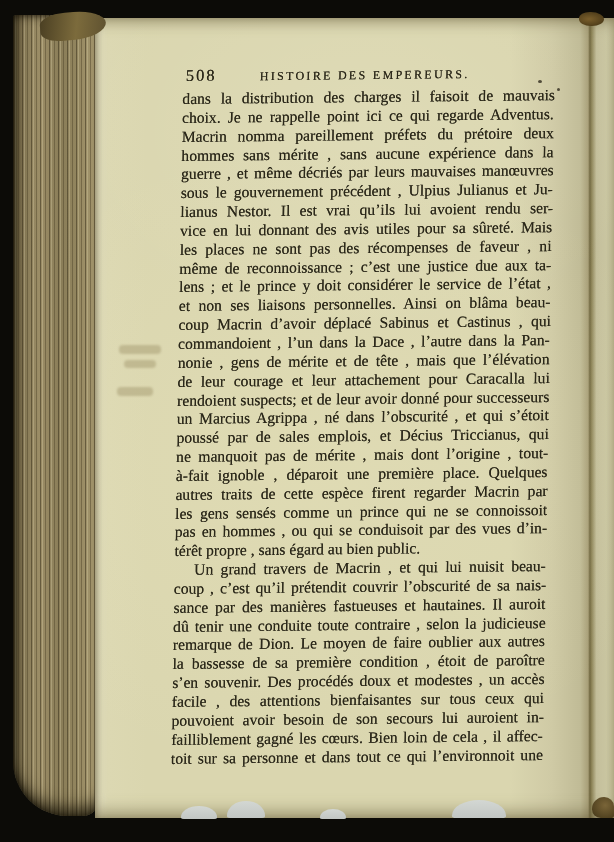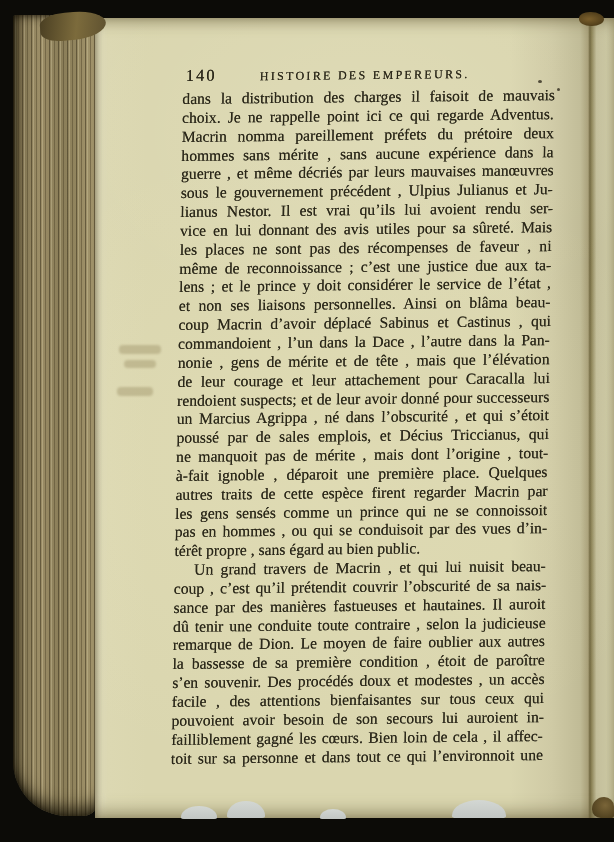--- a/index.html
+++ b/index.html
@@ -119,21 +119,21 @@
   <div class="page">
 
     <div class="ghost g1"></div>
     <div class="ghost g2"></div>
     <div class="ghost g3"></div>
     <div class="speck s1"></div>
     <div class="speck s2"></div>
 
     <div class="text-block">
       <div class="page-header">
-        <span class="page-num">140</span>
+        <span class="page-num">508</span>
         <span class="running-head">HISTOIRE DES EMPEREURS.</span>
       </div>
       <div>
           <div class="line"><span style="word-spacing: 5.875px; letter-spacing: 0px;">dans la distribution des charges il faisoit de mauvais</span></div>
           <div class="line"><span style="word-spacing: 3.22222px; letter-spacing: 0px;">choix. Je ne rappelle point ici ce qui regarde Adventus.</span></div>
           <div class="line"><span style="word-spacing: 7px; letter-spacing: 0px;">Macrin nomma pareillement préfets du prétoire deux</span></div>
           <div class="line"><span style="word-spacing: 4.875px; letter-spacing: 0px;">hommes sans mérite , sans aucune expérience dans la</span></div>
           <div class="line"><span style="word-spacing: 2.125px; letter-spacing: 0px;">guerre , et même décriés par leurs mauvaises manœuvres</span></div>
           <div class="line"><span style="word-spacing: 3.125px; letter-spacing: 0px;">sous le gouvernement précédent , Ulpius Julianus et Ju-</span></div>
           <div class="line"><span style="word-spacing: 5.33333px; letter-spacing: 0px;">lianus Nestor. Il est vrai qu’ils lui avoient rendu ser-</span></div>

